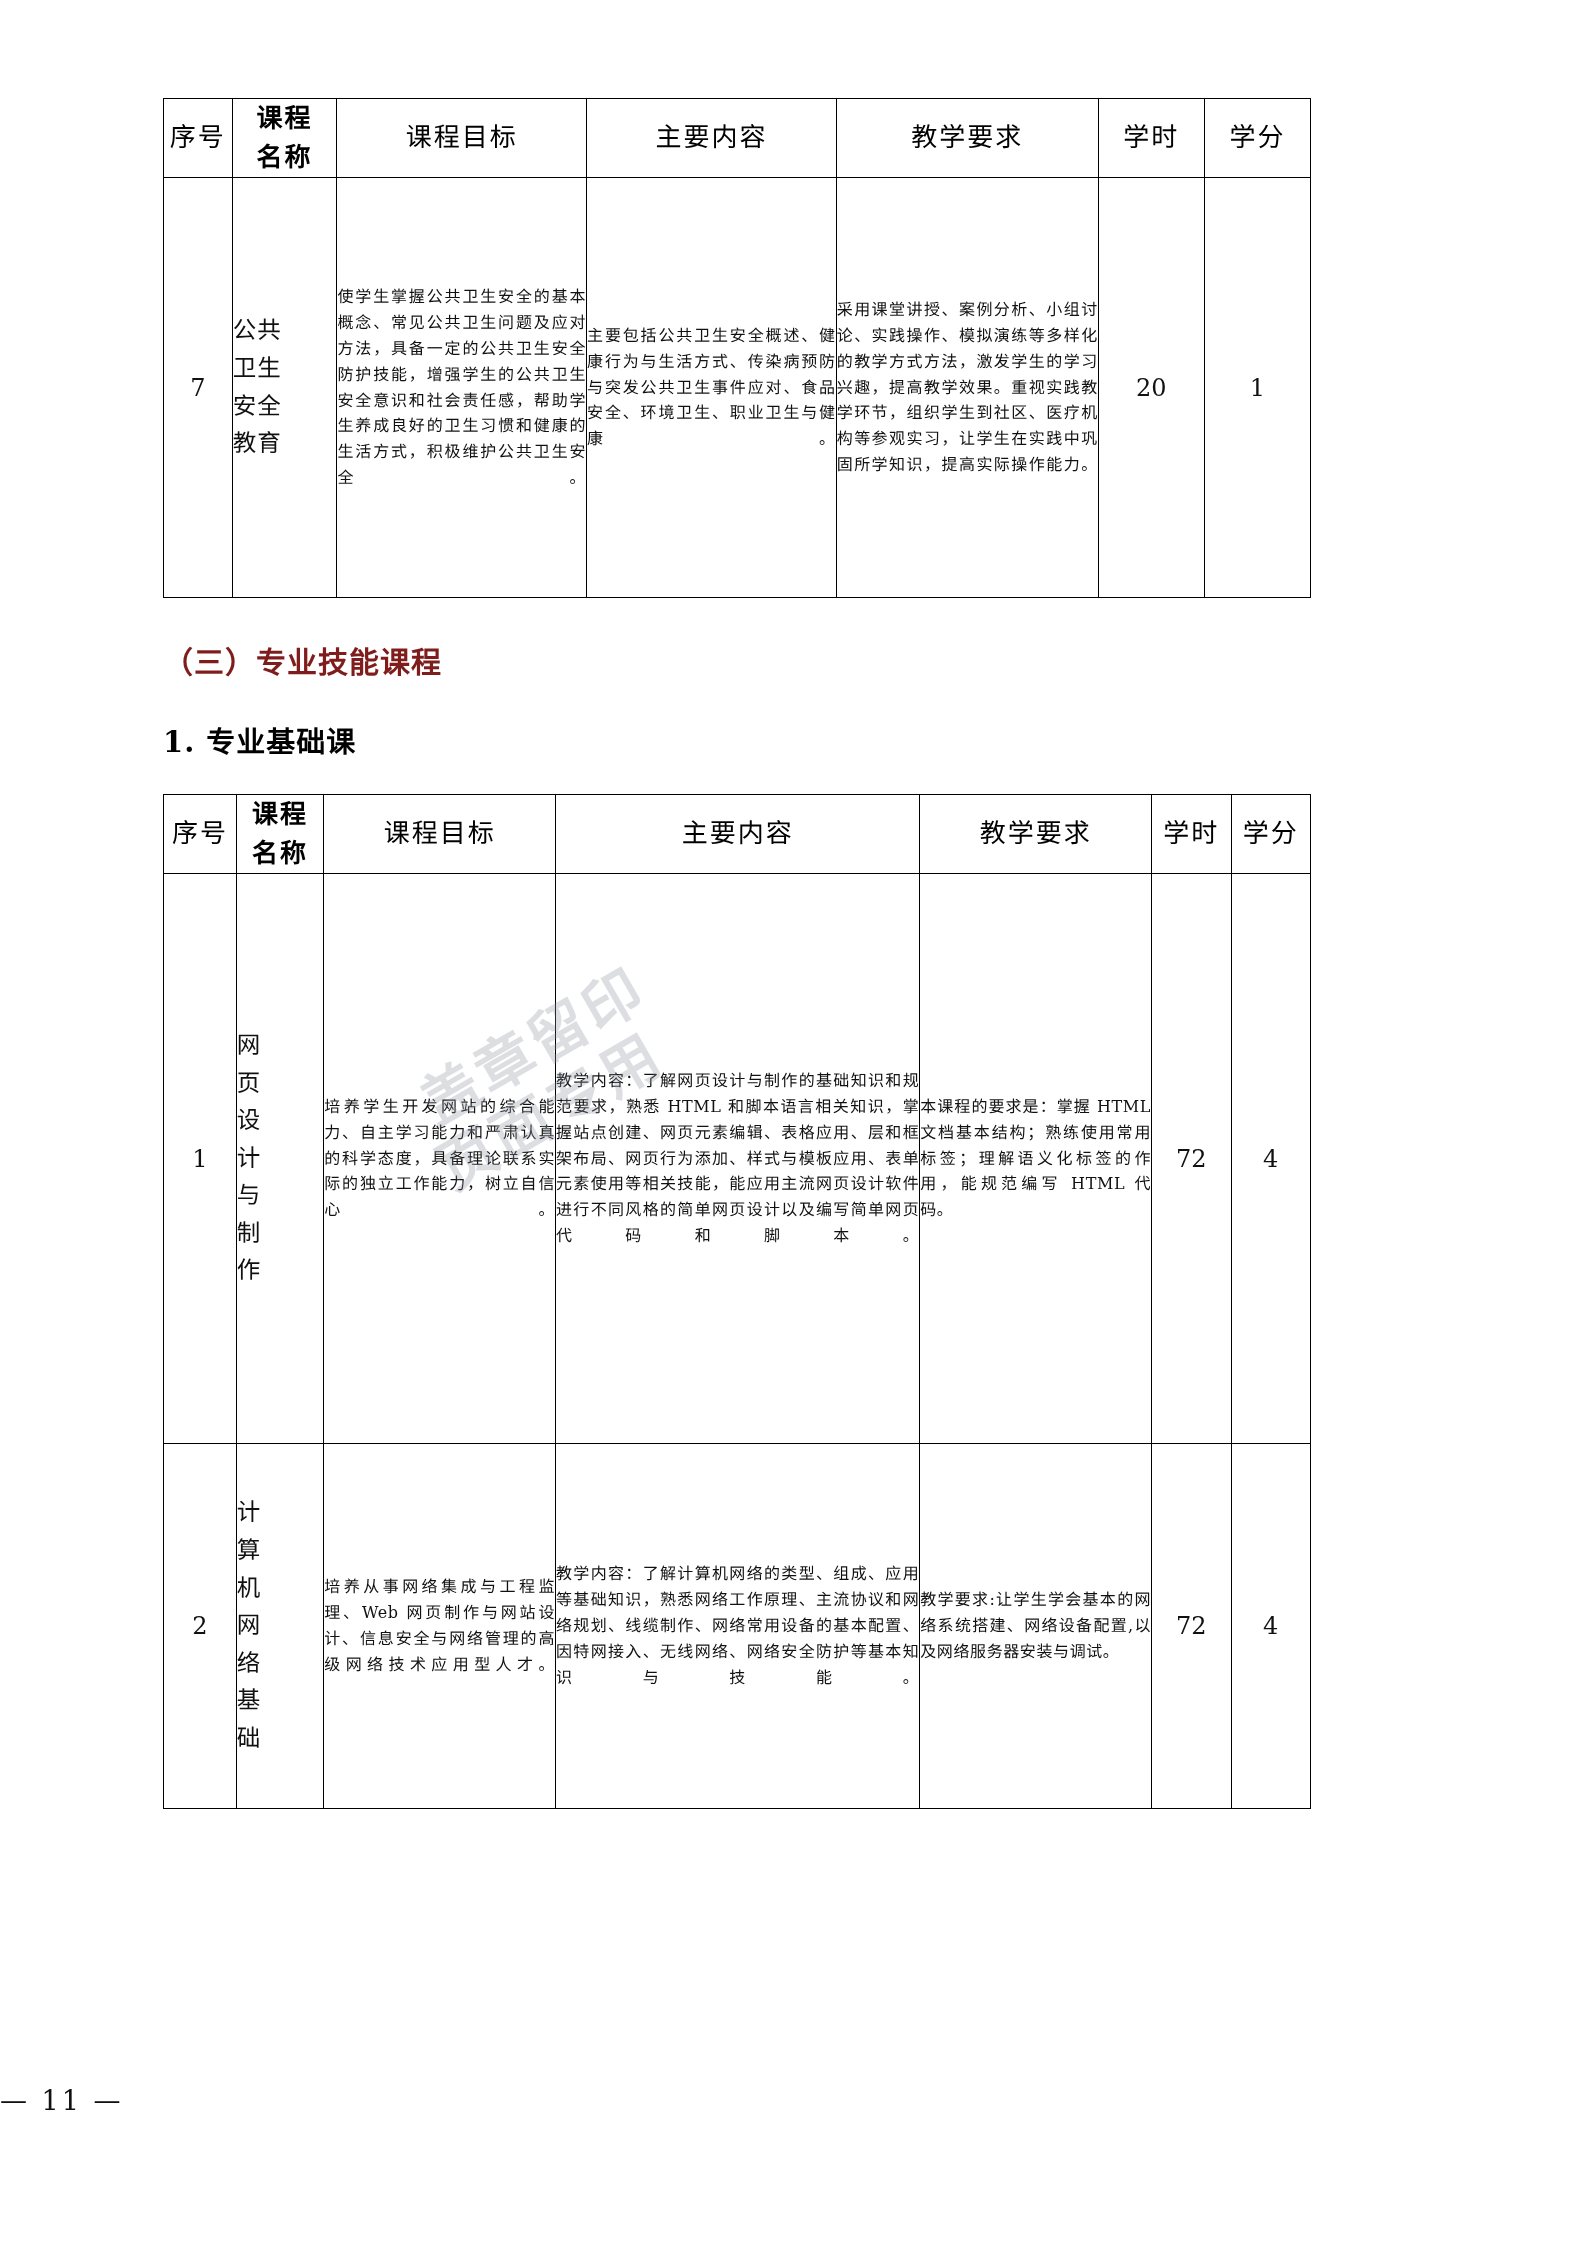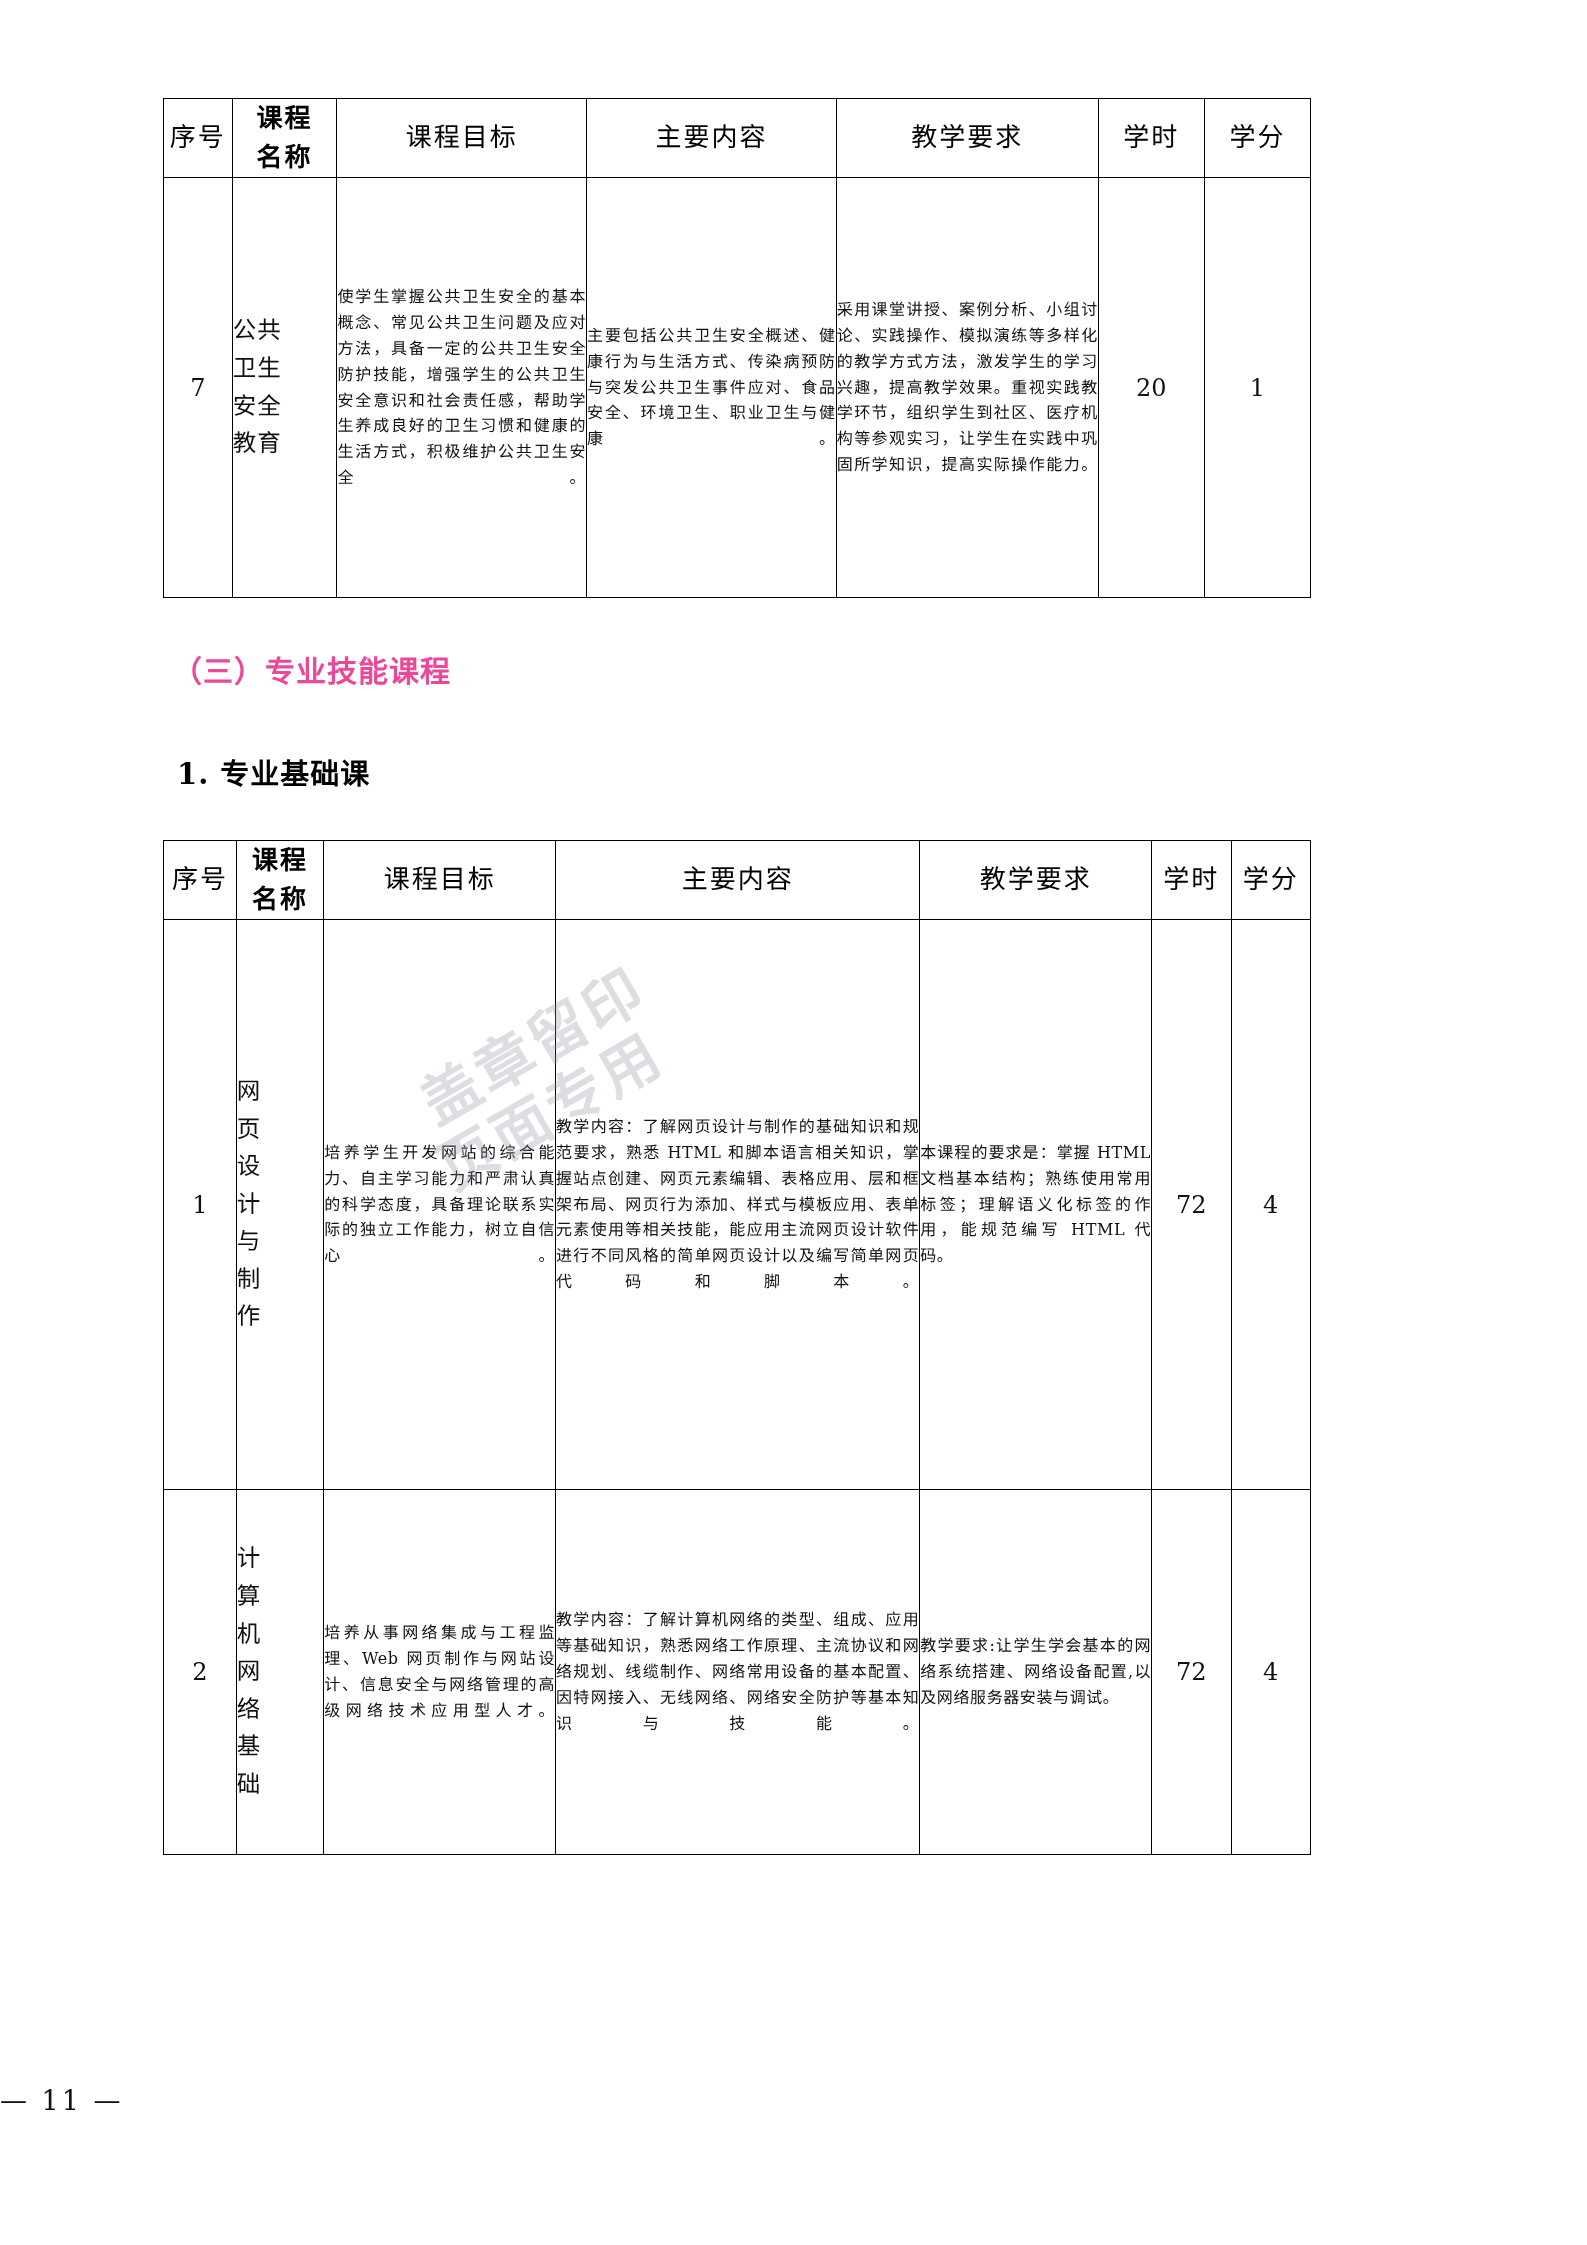--- a/index.html
+++ b/index.html
@@ -78,29 +78,29 @@
     font-size: 23.5px;
     line-height: 1.6;
     letter-spacing: 1px;
     color: #111;
     padding: 6px 4px;
   }
   .cell-name span { display: block; }
 
   
   h2.sec-head {
-    margin: 9px;
+    margin: 0;
     font-family: Liberation Sans, sans-serif;
     font-weight: bold;
     font-size: 30px;
     letter-spacing: 1px;
-    color: #ec4899;
+    color: #7f1d1d;
   }
   h3.sub-head {
-    margin: 14px;
+    margin: 0;
     font-family: "DejaVu Serif", "Liberation Serif", serif;
     font-weight: bold;
     font-size: 29px;
     letter-spacing: 1px;
     color: #000;
   }
 
   .gap-a { height: 40px; }
   .gap-b { height: 36px; }
   .gap-c { height: 34px; }

